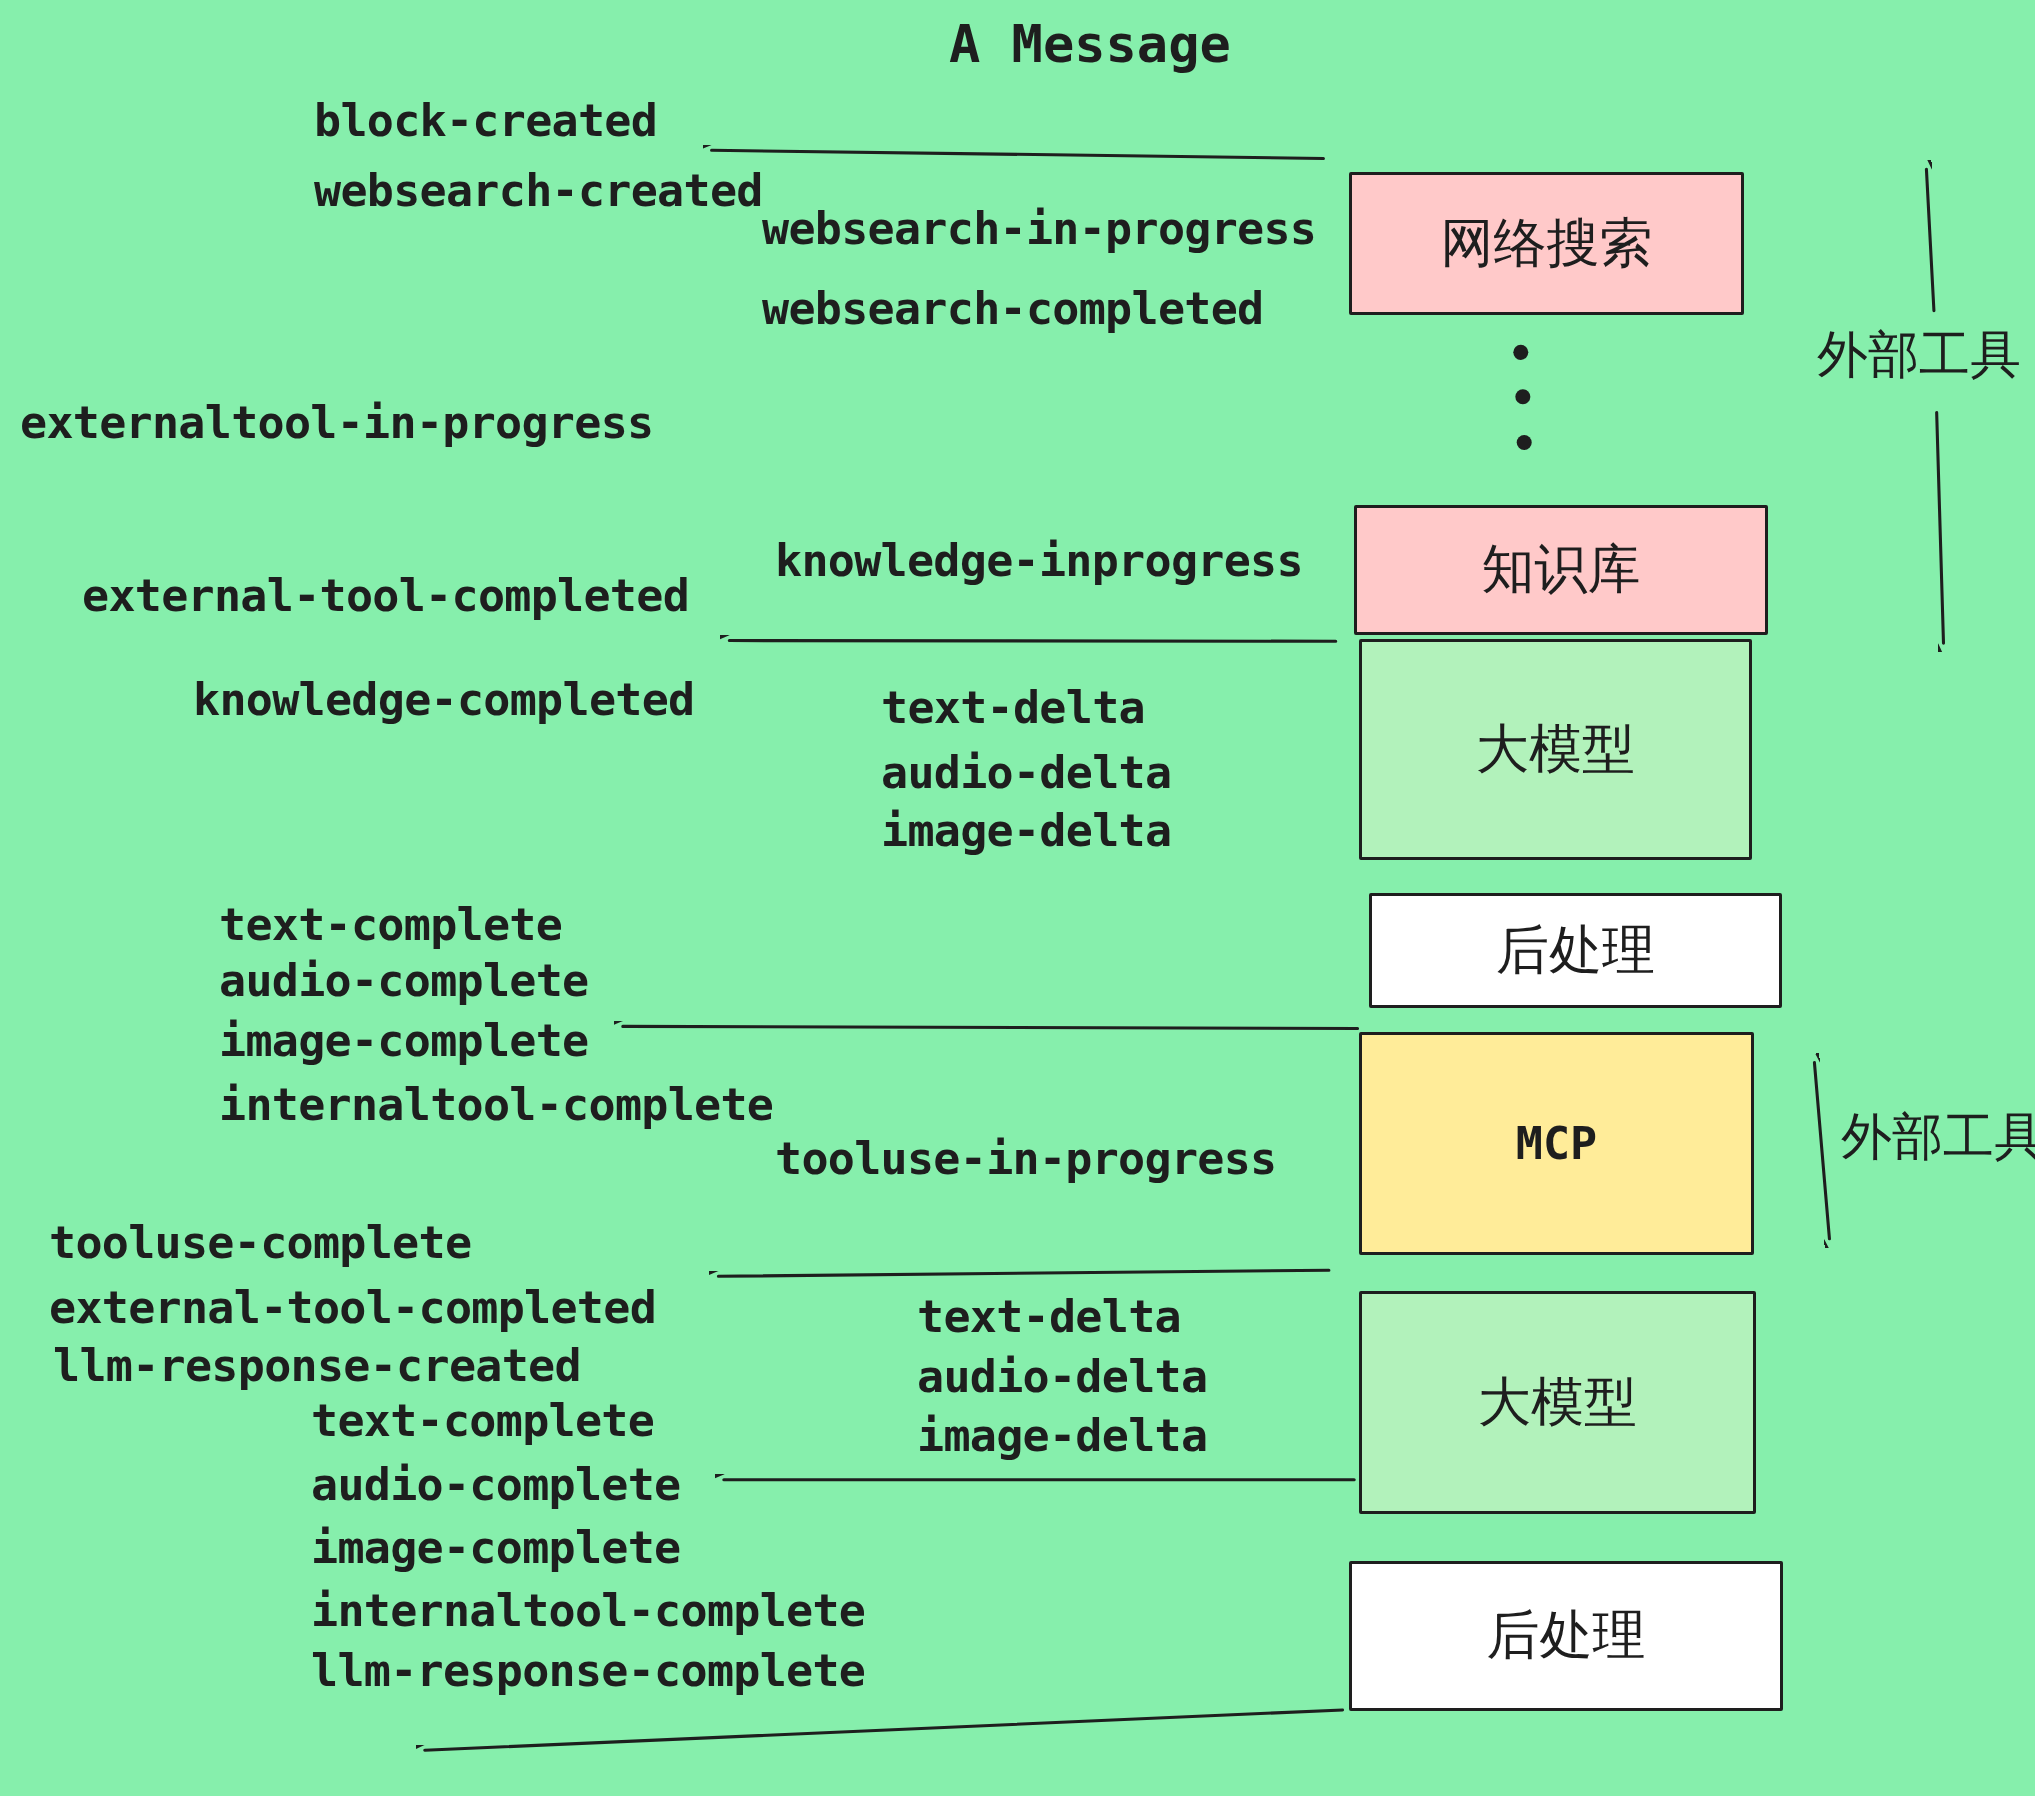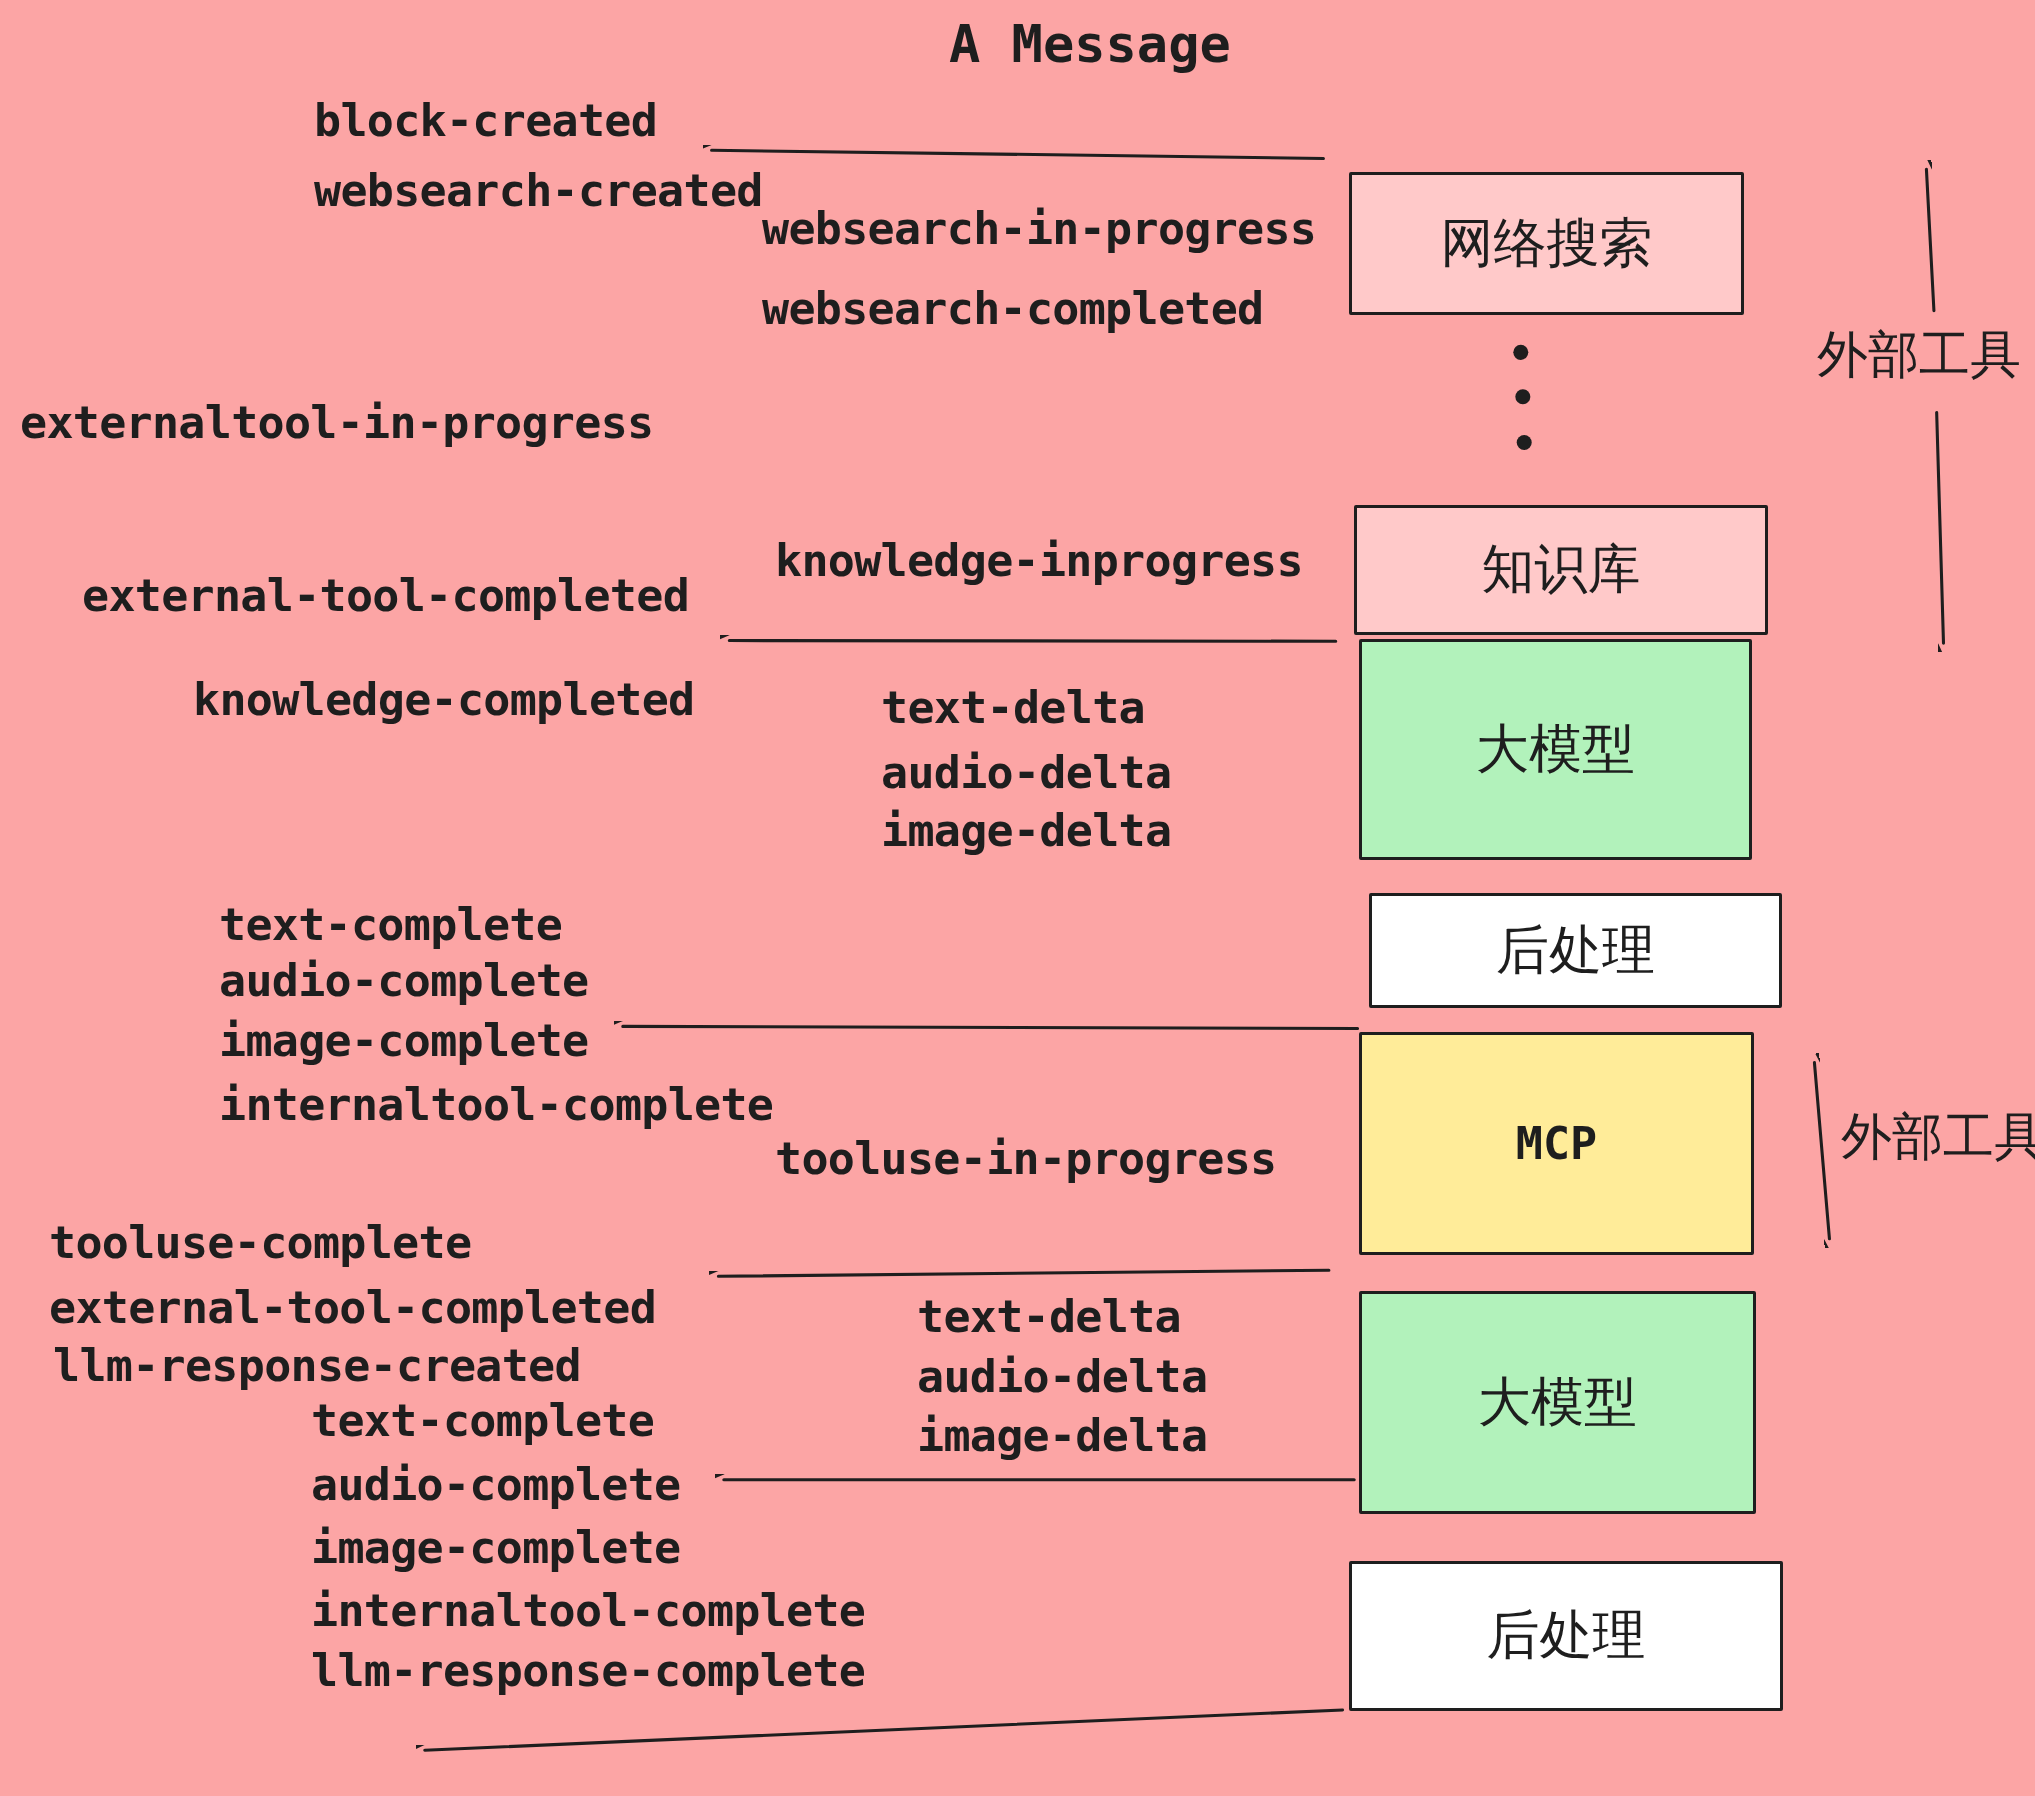--- a/index.html
+++ b/index.html
@@ -7,21 +7,21 @@
     padding: 0;
     background: #ffffff;
     width: 2035px;
     height: 1796px;
     overflow: hidden;
   }
   #canvas {
     position: relative;
     width: 2035px;
     height: 1796px;
-    background: #fca5a5;
+    background: #86efac;
     font-family: "DejaVu Sans Mono", "Liberation Mono", monospace;
     color: #1e1e1e;
   }
   
   .title {
     position: absolute;
     font-size: 52px;
     font-weight: bold;
     line-height: 1;
     white-space: pre;

